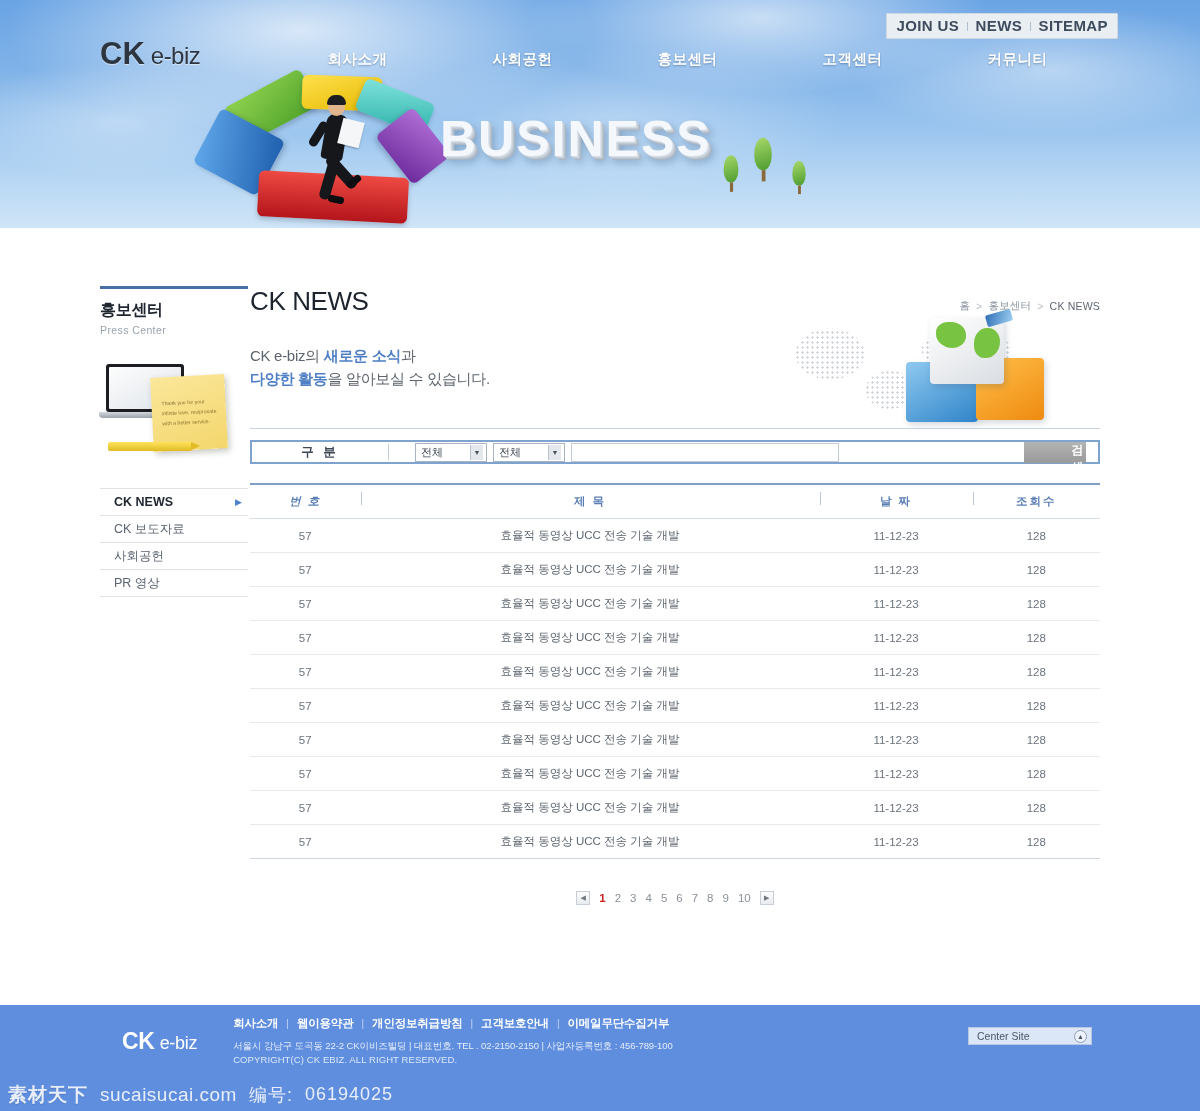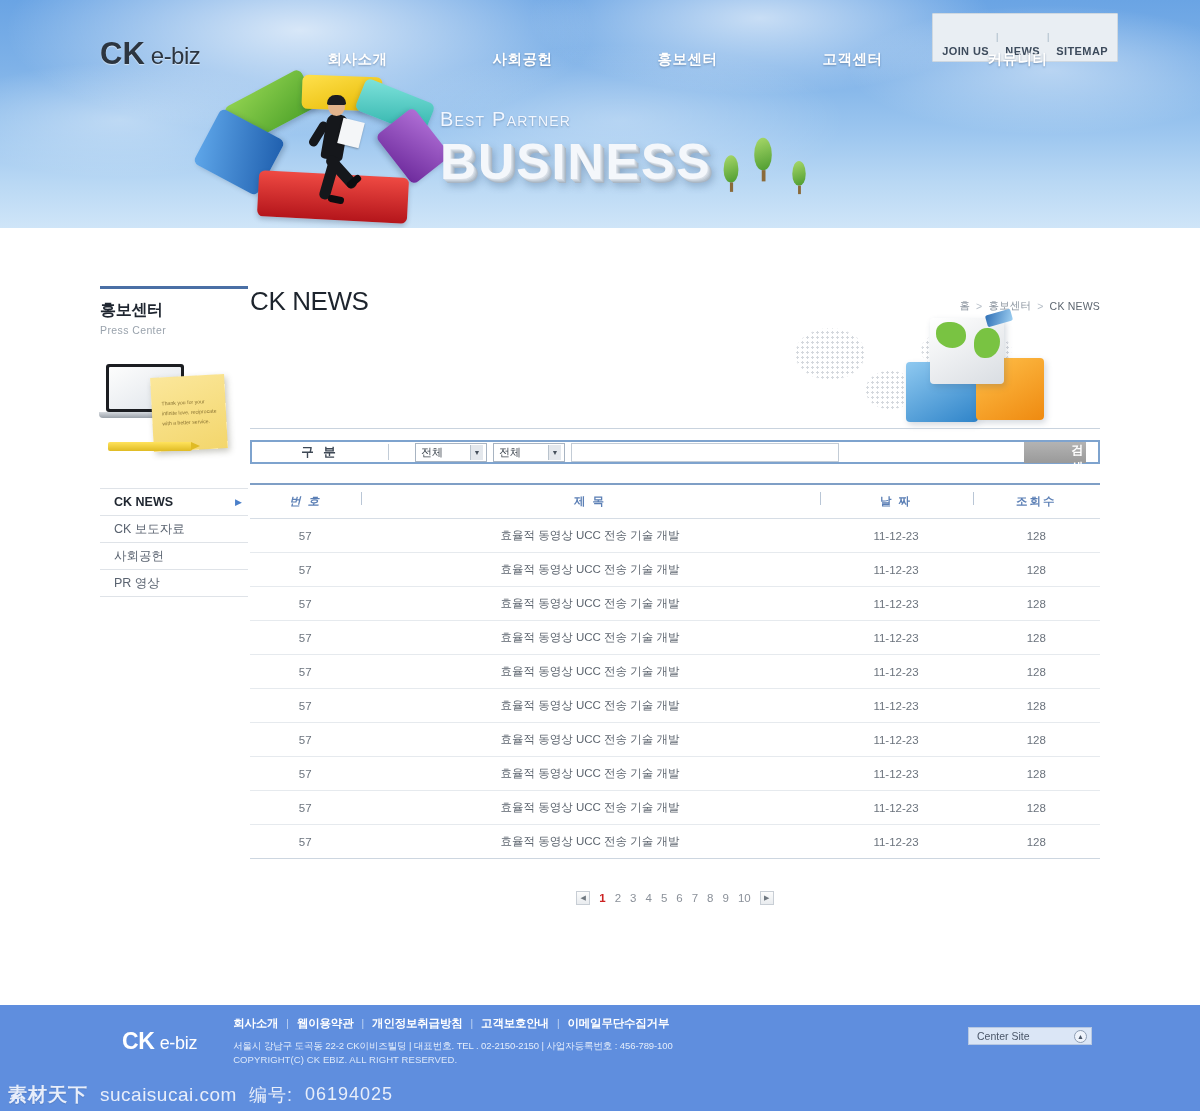--- a/index.html
+++ b/index.html
@@ -31,22 +31,22 @@
 
   .util-bar {
     position: absolute; top: 13px; right: -18px;
     background: #e9eef3;
     border: 1px solid #cfd8e0;
     padding: 3px 9px 4px;
     display: flex; align-items: center; gap: 7px;
     border-radius: 1px;
   }
   .util-bar a {
-    font-size: 11px; color: #3d4b5c; text-decoration: none;
-    letter-spacing: .4px; font-weight: bold; margin-top: 28px;
+    font-size: 15px; color: #3d4b5c; text-decoration: none;
+    letter-spacing: .4px; font-weight: bold;
   }
   .util-sep { color: #9fb0c0; font-size: 9px; }
 
   .brand {
     position: absolute; left: 0px; top: 36px;
     color: #2c3540; font-size: 31px; letter-spacing: -.5px;
     text-shadow: 0 1px 1px rgba(255,255,255,.55);
     white-space: nowrap;
   }
   .brand .ck { font-weight: bold; letter-spacing: 0px; }
@@ -332,21 +332,20 @@
           <div class="hair"></div>
           <div class="leg-a"></div>
           <div class="leg-b"></div>
           <div class="shoe-a"></div>
           <div class="shoe-b"></div>
         </div>
       </div>
     </div>
 
     <div class="hero-copy">
-      <div class="best-partner">Best Partner</div>
       <div class="business-3d">BUSINESS</div>
     </div>
 
     <div class="hero-trees">
       <div class="tree t1">
           <div class="crown"></div>
           <div class="trunk"></div>
         </div>
       <div class="tree t2">
           <div class="crown"></div>
@@ -405,20 +404,24 @@
         <h1 class="page-title">CK NEWS</h1>
 
         <div class="breadcrumb">
           <span>홈</span>
           <span class="sep">&gt;</span>
           <span>홍보센터</span>
           <span class="sep">&gt;</span>
           <span class="cur">CK NEWS</span>
         </div>
 
+        <div class="intro">
+          <div><span>CK e-biz의 </span><span class="hl">새로운 소식</span><span>과</span></div>
+          <div><span class="hl2">다양한 활동</span><span>을 알아보실 수 있습니다.</span></div>
+        </div>
 
         <div class="head-art">
           <div class="worldmap"></div>
           <div class="cubes">
             <div class="cube cube-blue"></div>
             <div class="cube cube-orange"></div>
             <div class="cube cube-white"></div>
             <div class="cube-flag"></div>
           </div>
         </div>

